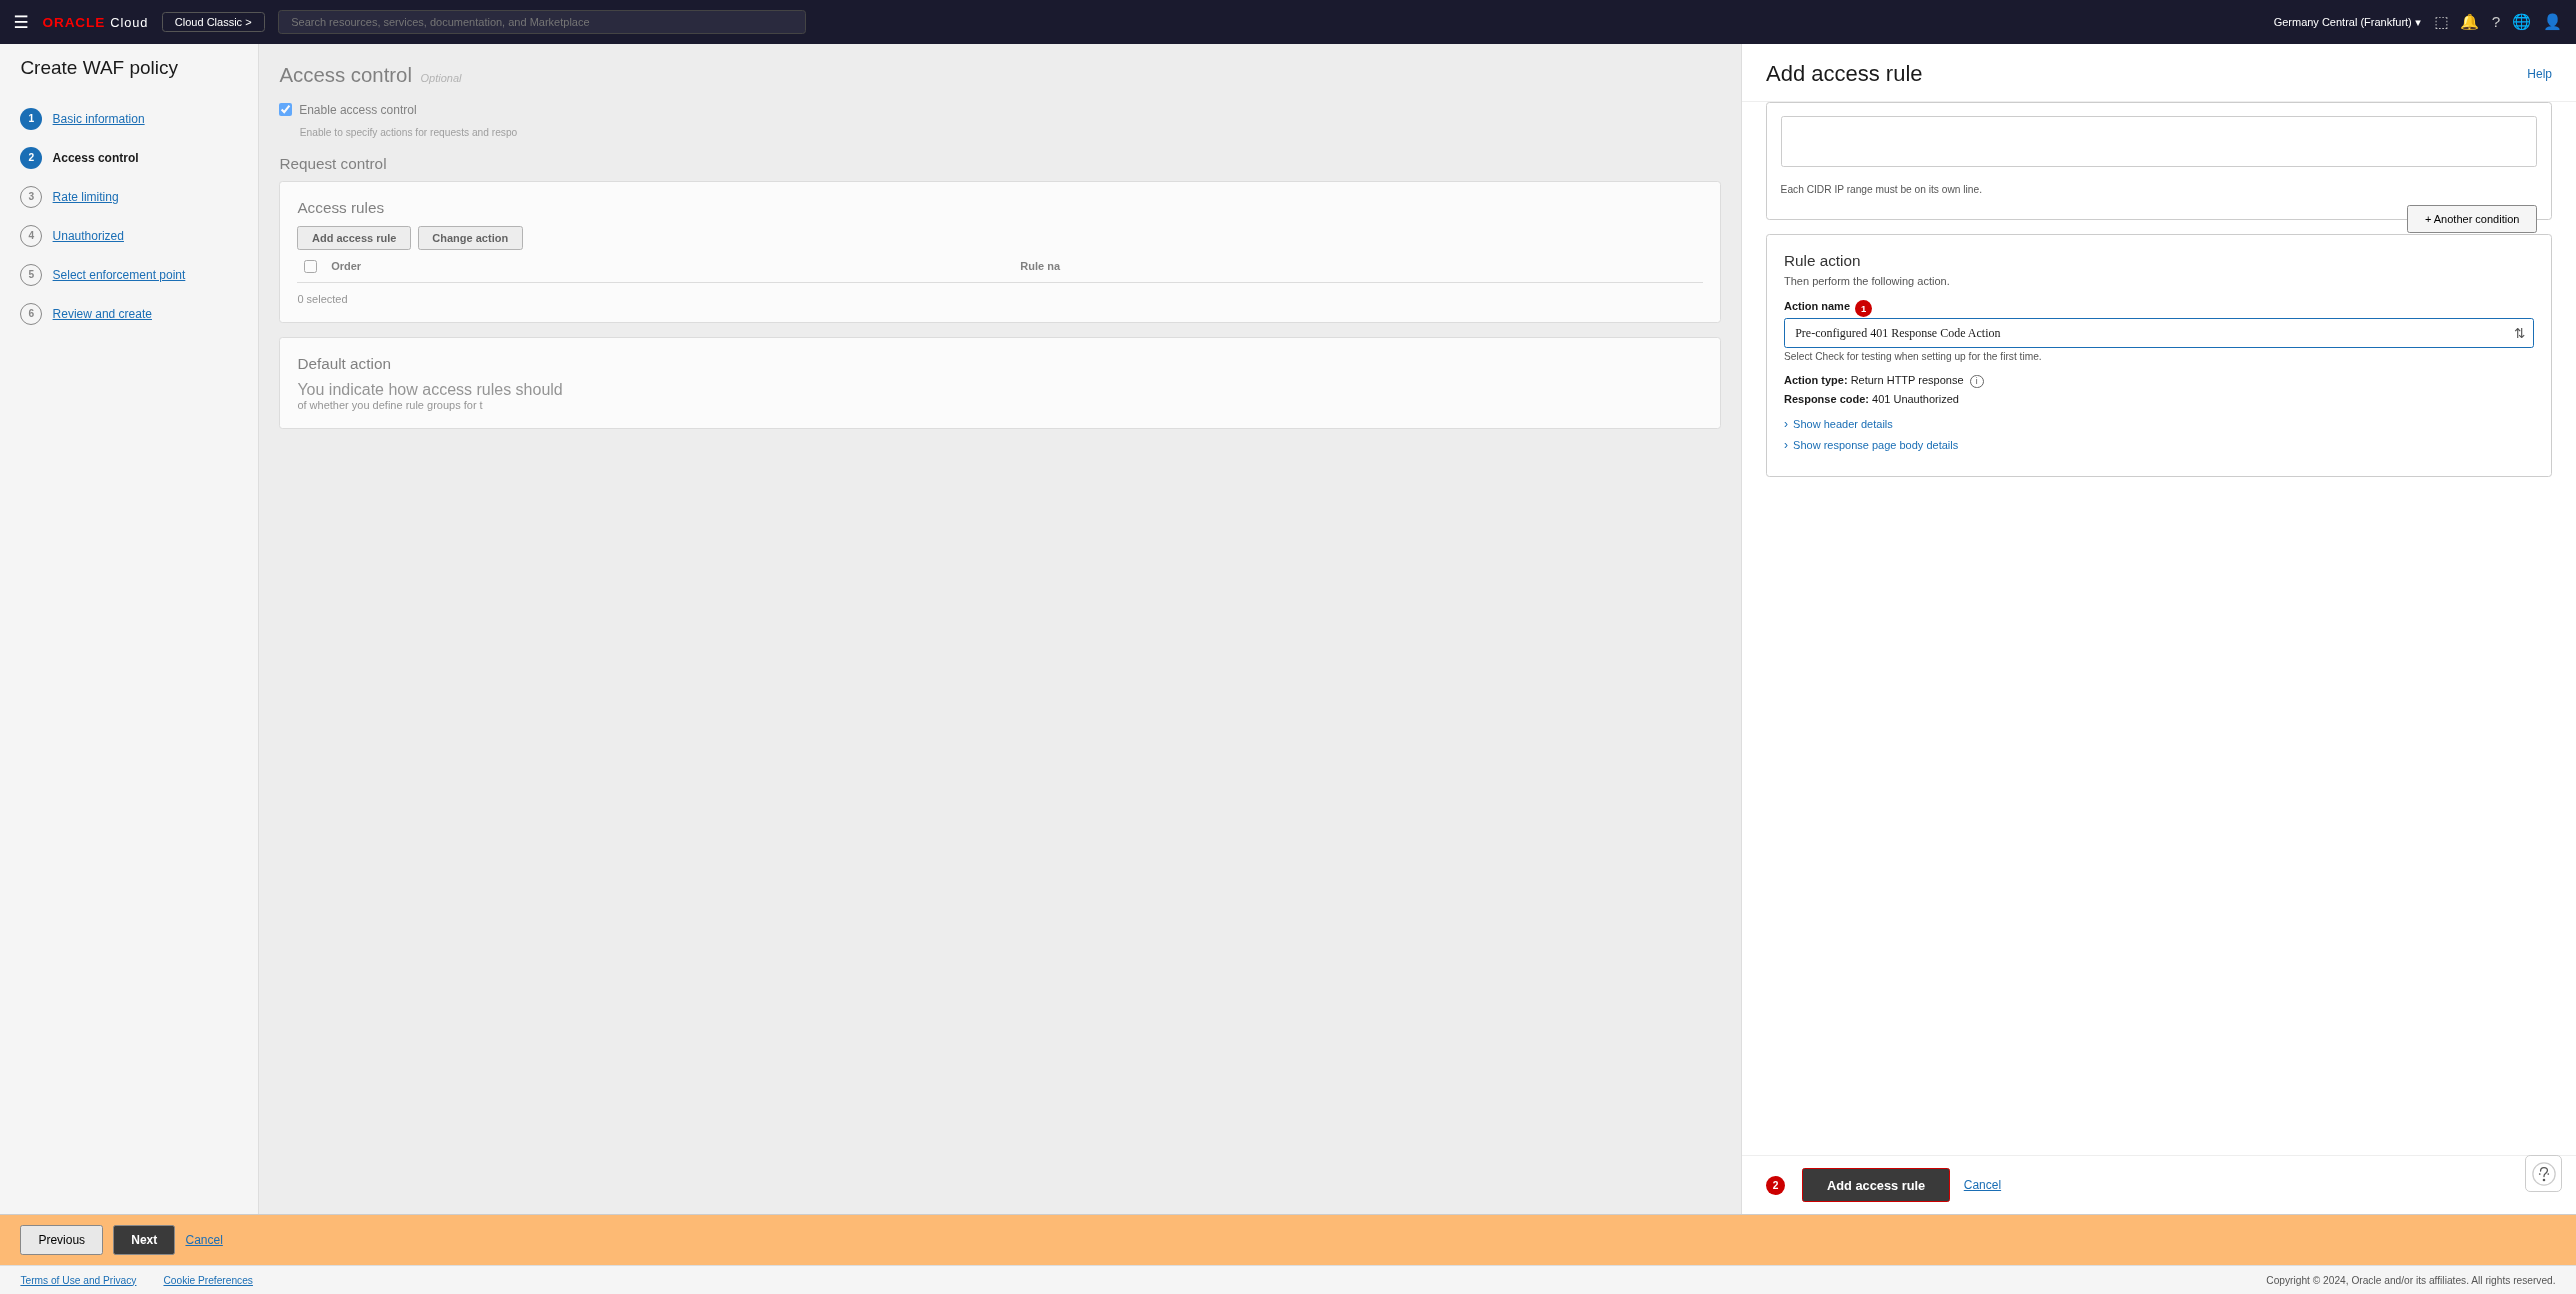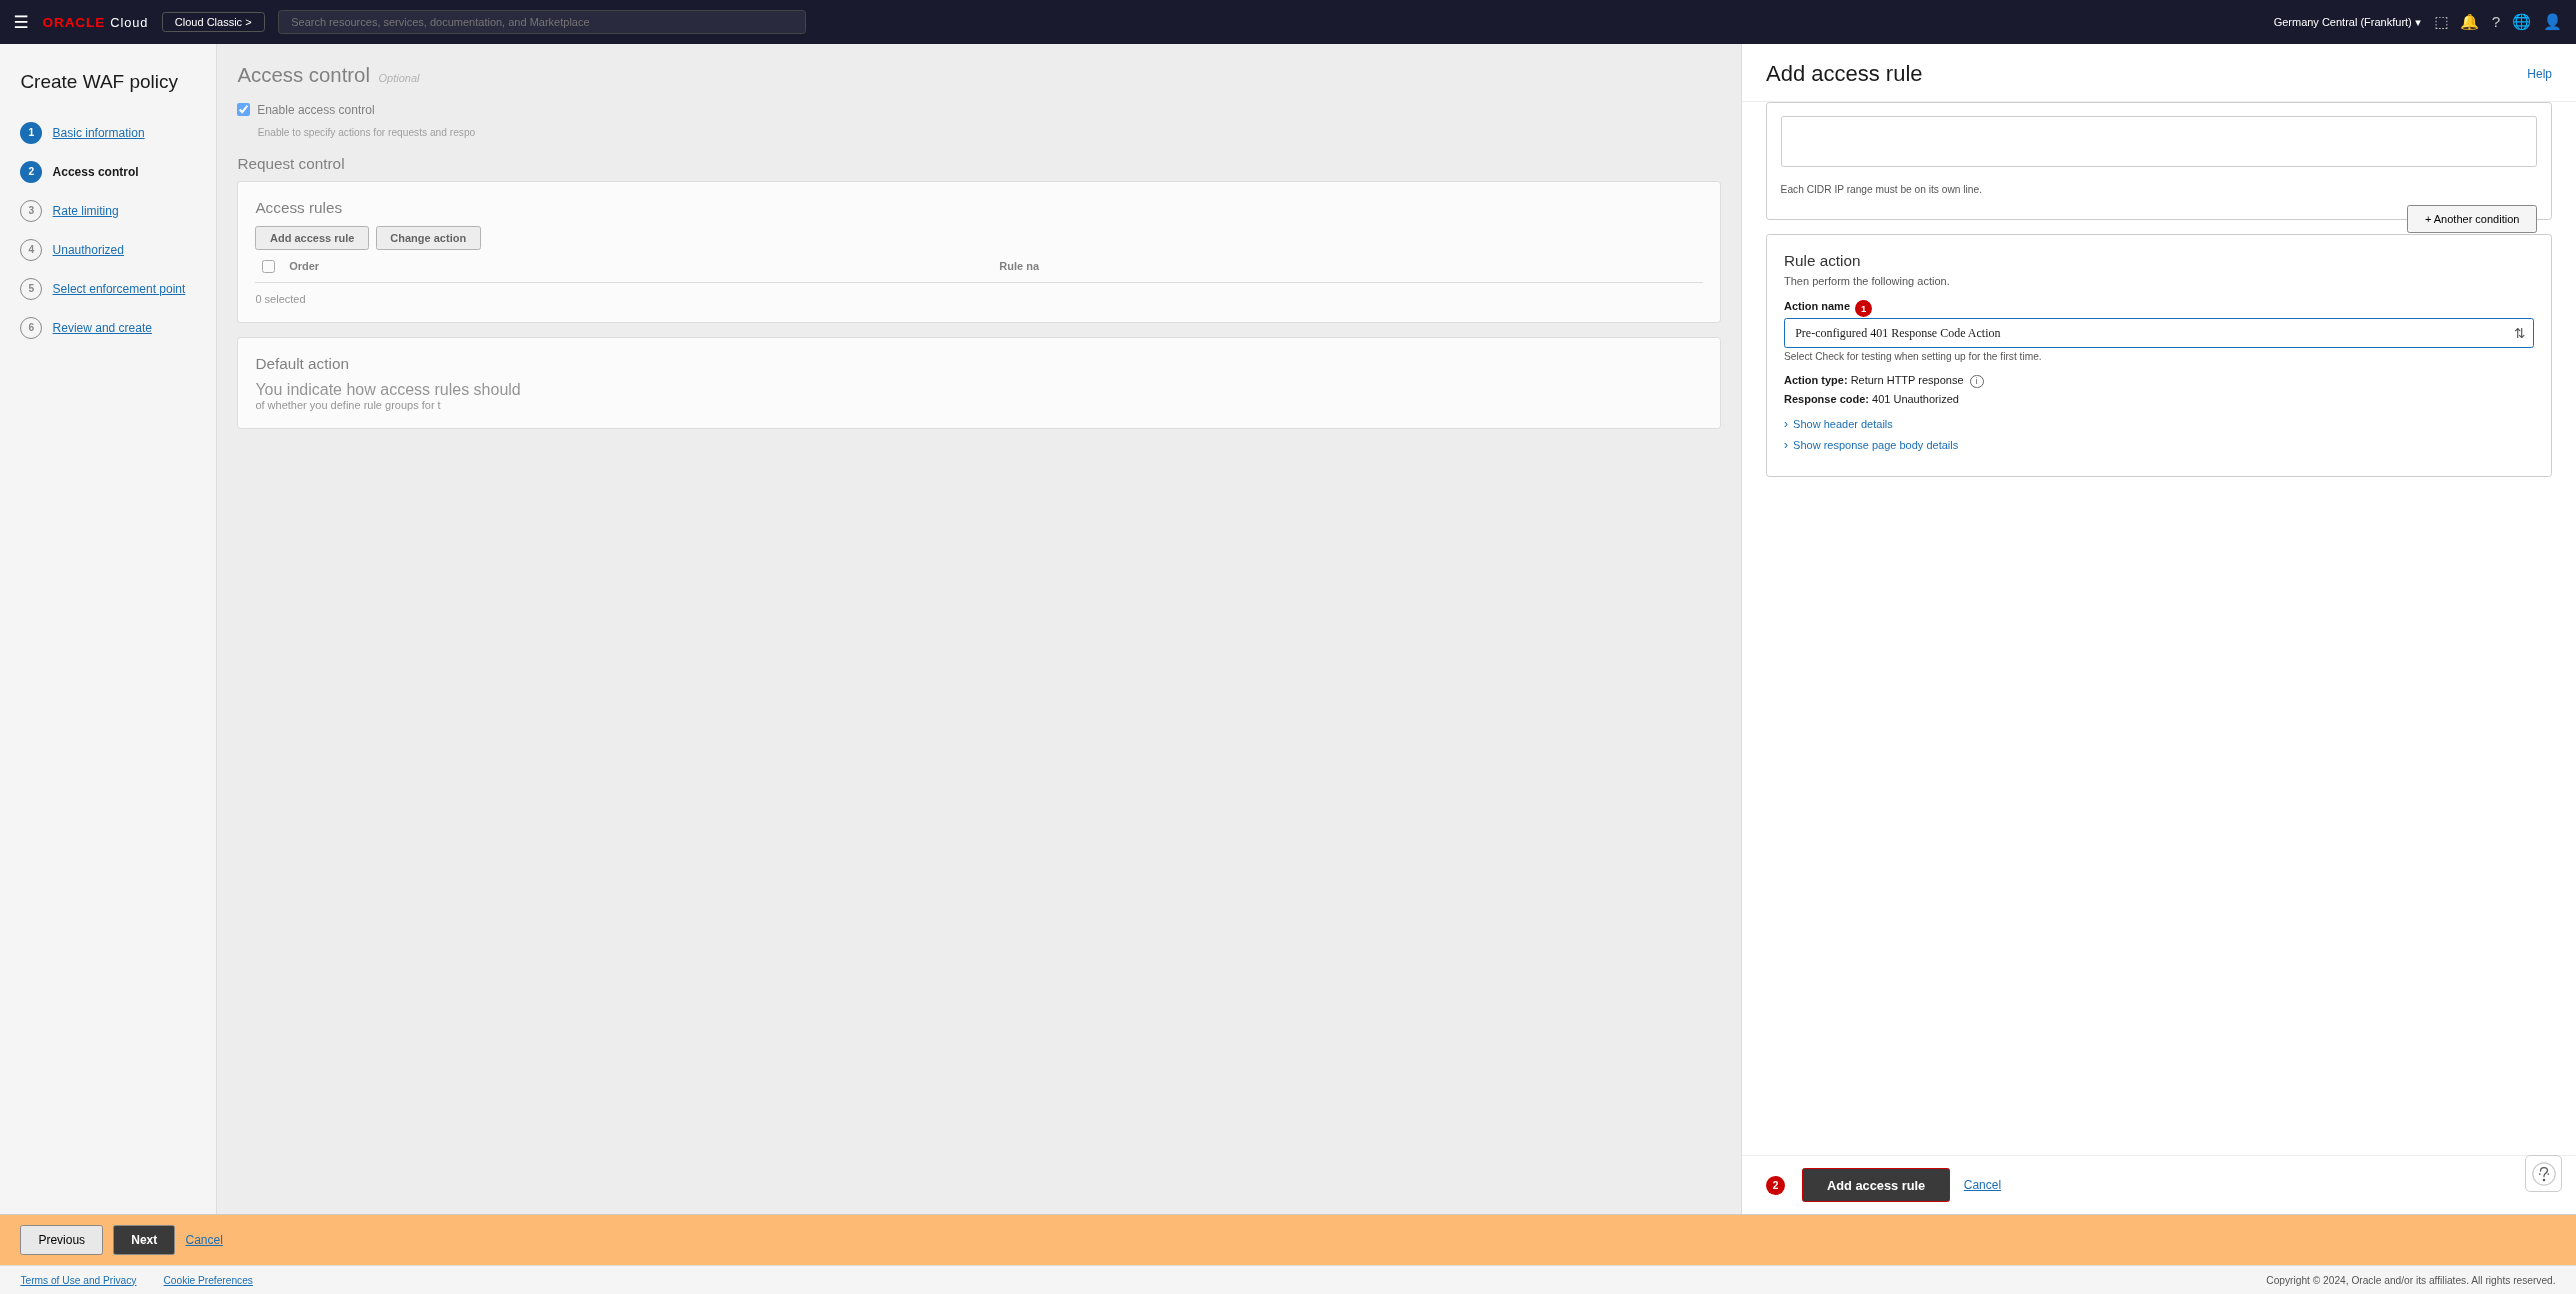--- a/index.html
+++ b/index.html
@@ -14,21 +14,21 @@
     .nav-search { flex: 1; max-width: 528px; background: #2a2a3e; border: 0.9px solid #444; border-radius: 3.4px; padding: 5.1px 12px; color: #aaa; font-size: 11px; }
     .nav-spacer { flex: 1; }
     .nav-region { color: #fff; font-size: 11px; display: flex; align-items: flex-start; gap: 3.4px; cursor: pointer; }
     .nav-icons { display: flex; gap: 12px; align-items: center; }
     .nav-icon { color: #ccc; font-size: 15.3px; cursor: pointer; }
 
     
     .main-layout { display: flex; flex: 1; overflow: hidden; }
 
     
-    .sidebar { width: 217px; background: #f5f5f5; border-right: 0.9px solid #ddd; padding: 27px 0; flex-shrink: 0; overflow-y: auto; }
+    .sidebar { width: 259px; background: #f5f5f5; border-right: 0.9px solid #ddd; padding: 13px 0; flex-shrink: 0; overflow-y: auto; }
     .sidebar-title { font-size: 19px; font-weight: 300; color: #1a1a1a; padding: 0 20.4px 20.4px; }
     .sidebar-steps { list-style: none; }
     .sidebar-step { display: flex; align-items: center; gap: 10.2px; padding: 8.5px 20.4px; cursor: pointer; }
     .step-num { width: 22px; height: 22px; border-radius: 50%; display: flex; align-items: center; justify-content: center; font-size: 10.2px; font-weight: 600; flex-shrink: 0; }
     .step-num.completed { background: #1a6eb5; color: #fff; }
     .step-num.active { background: #1a6eb5; color: #fff; }
     .step-num.inactive { background: transparent; border: 1.7px solid #888; color: #888; }
     .step-label { font-size: 12px; }
     .step-label.active { font-weight: 700; color: #1a1a1a; }
     .step-label.link { color: #1a6eb5; text-decoration: underline; }

